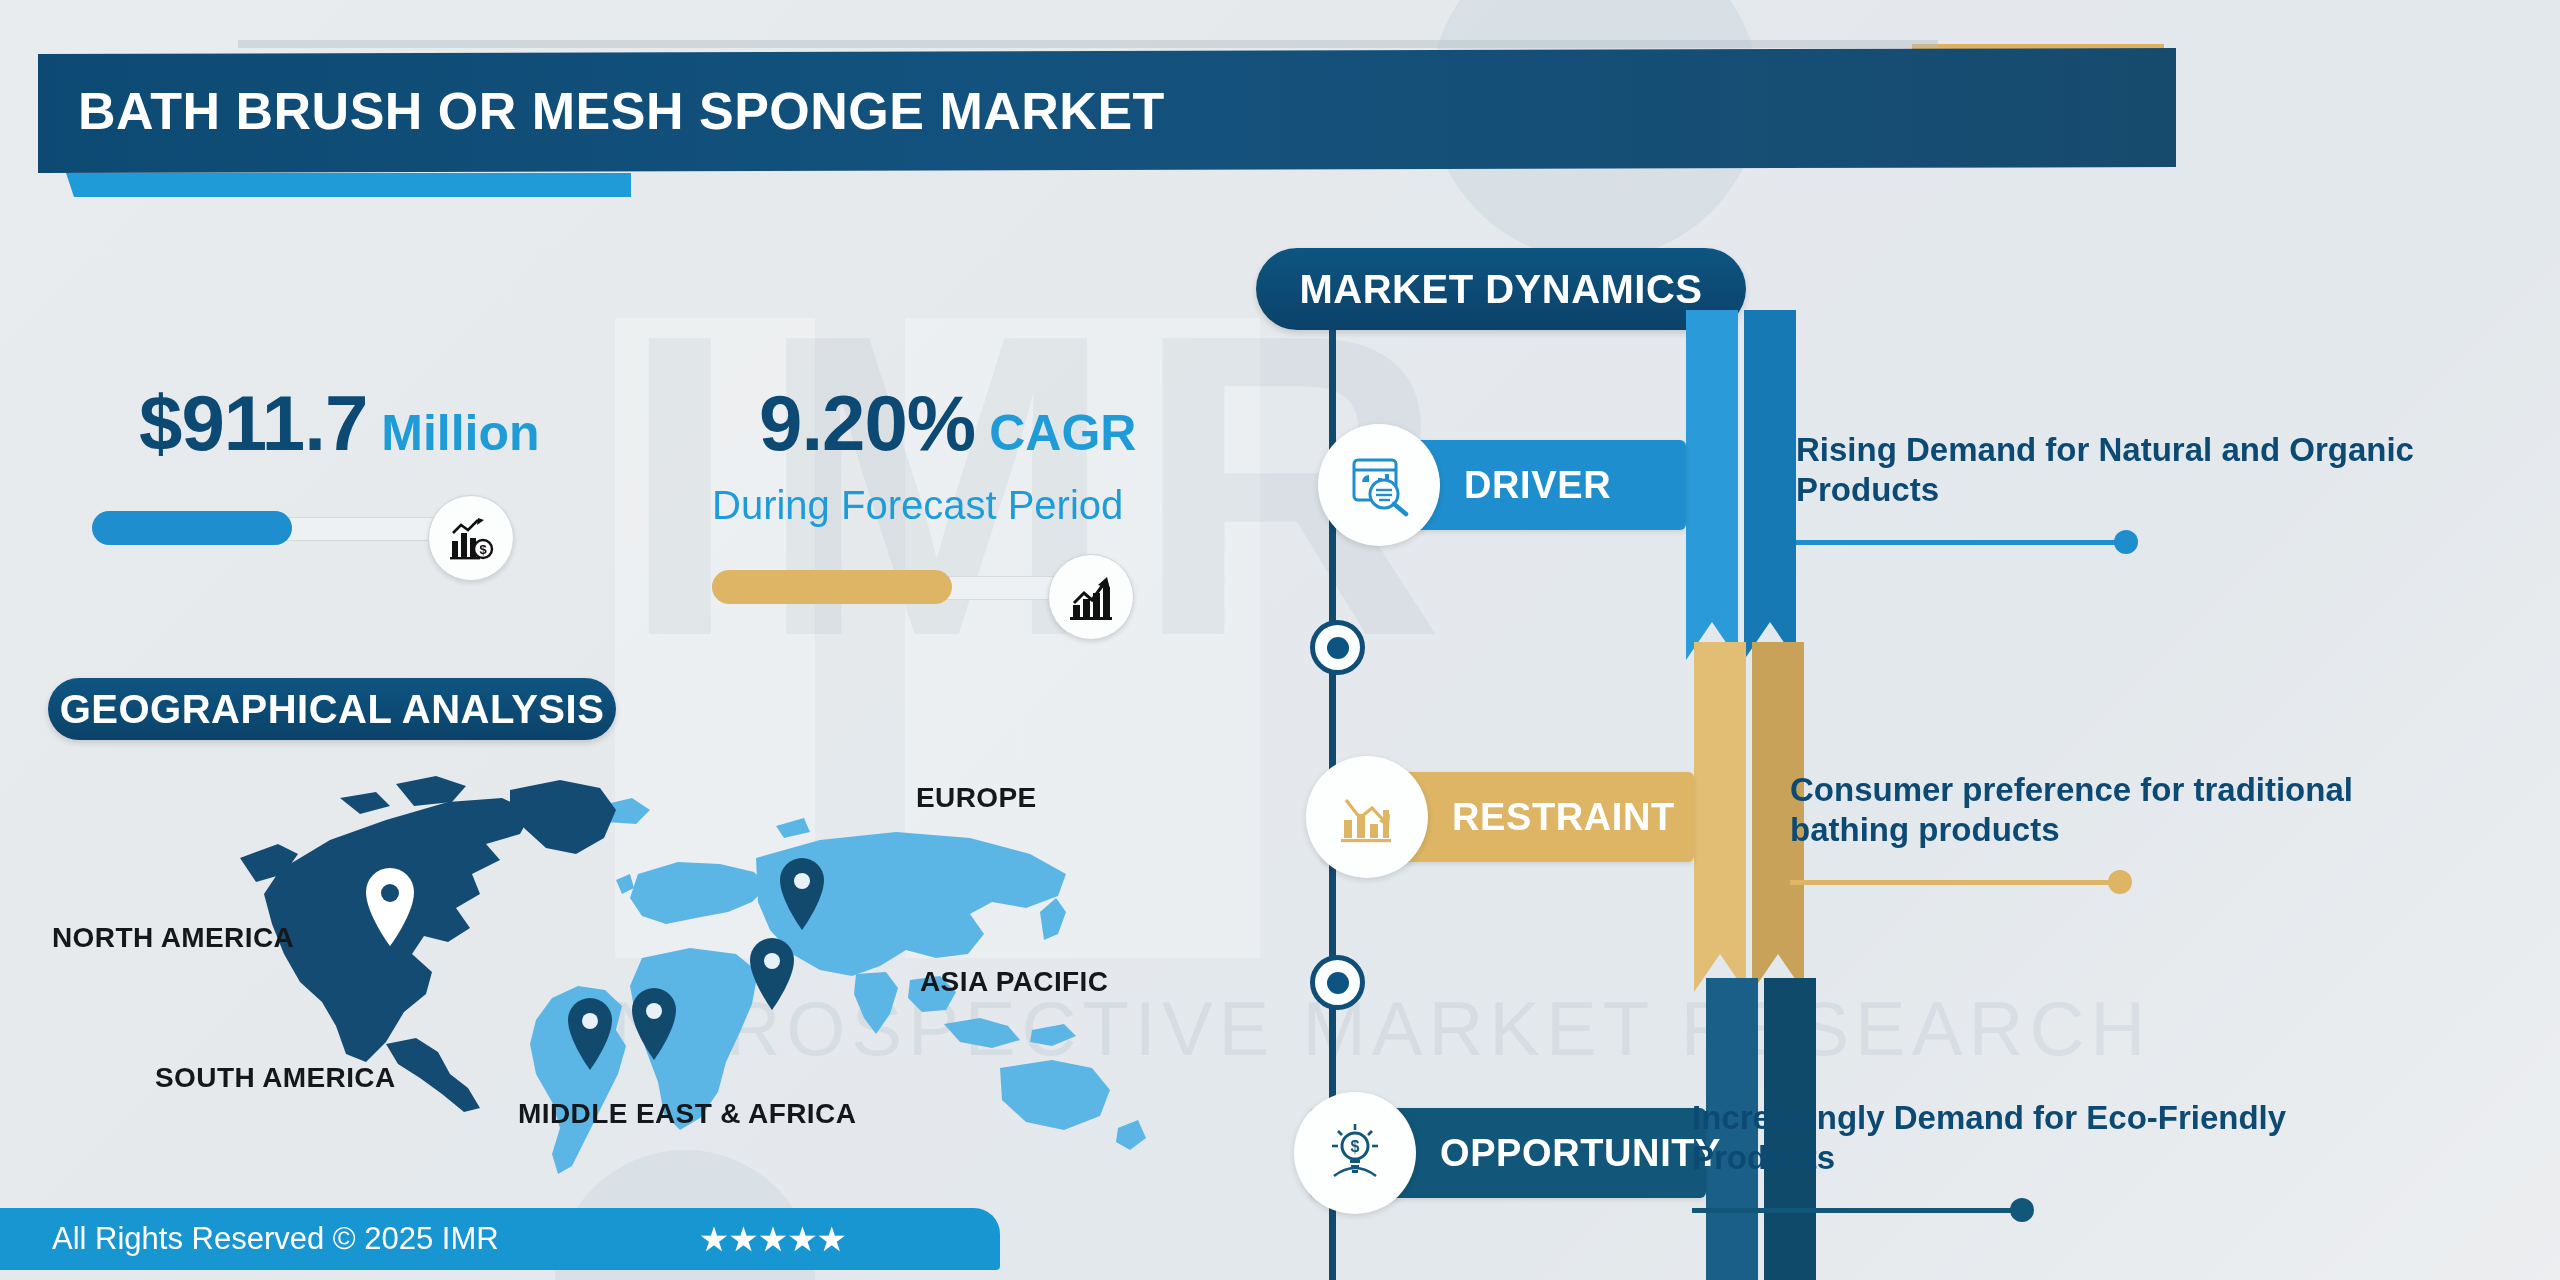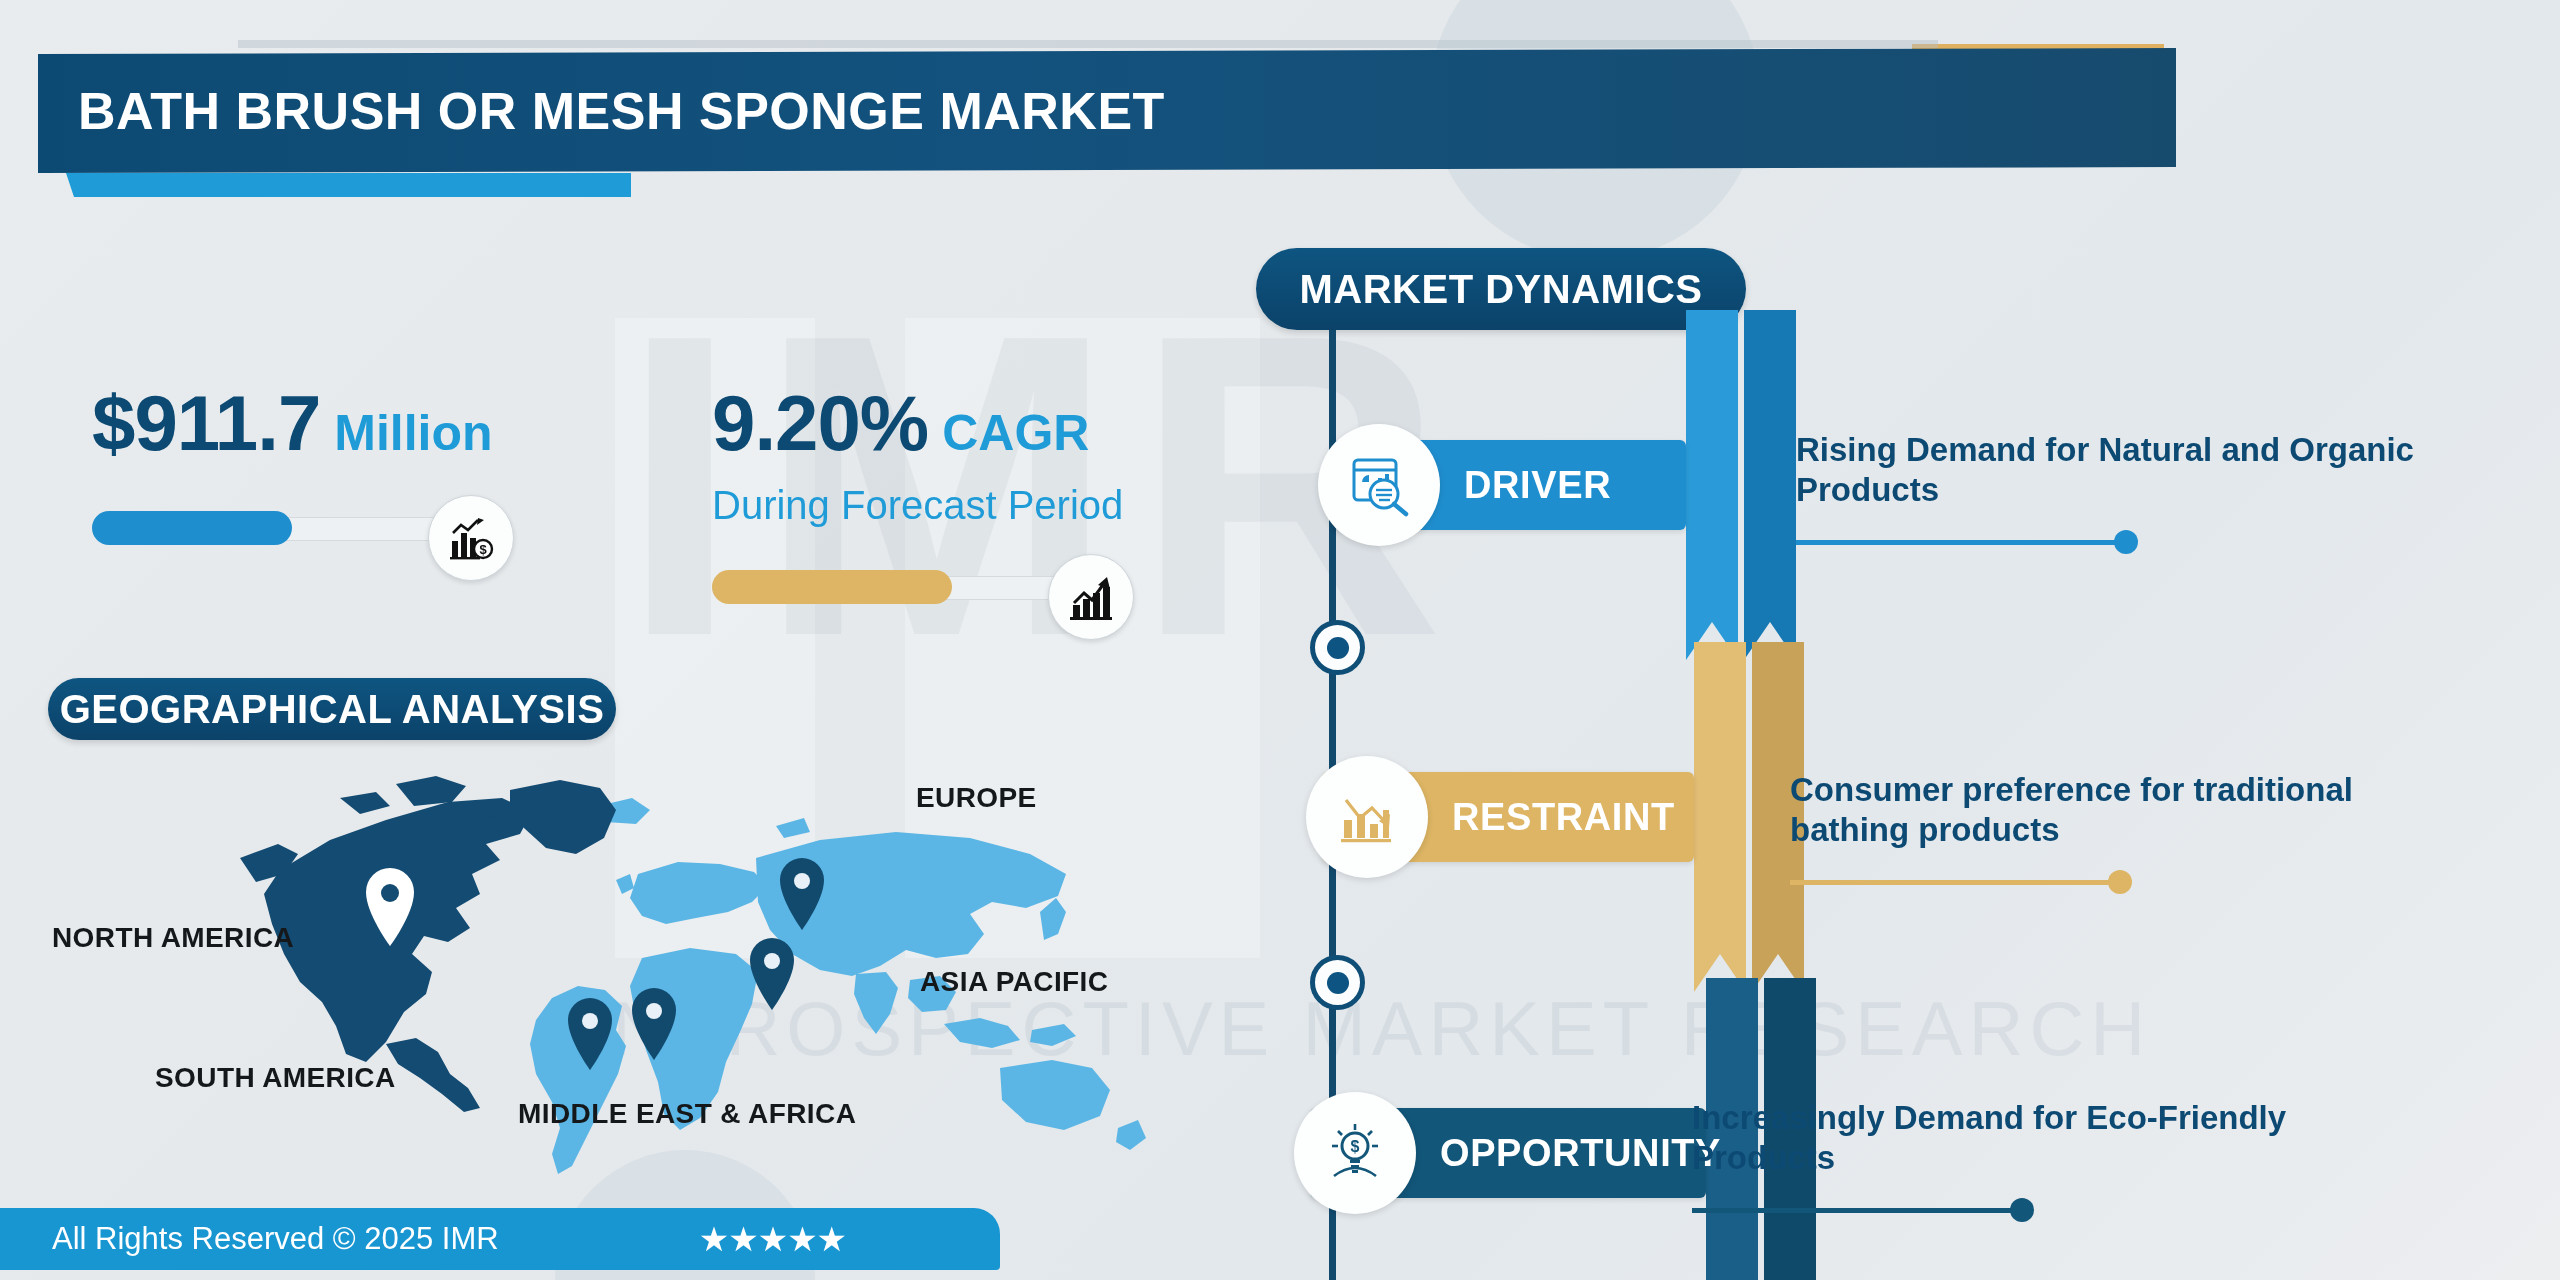--- a/index.html
+++ b/index.html
@@ -59,21 +59,21 @@
     background:linear-gradient(180deg,#0e5581 0%,#0b4269 100%);
     display:flex;align-items:center;justify-content:center;
     color:#fff;font-weight:bold;letter-spacing:.5px;
     box-shadow:0 3px 6px rgba(0,0,0,.14);
   }
   #pill-insight{left:48px;top:248px;width:400px;height:82px;font-size:40px;}
   #pill-geo{left:48px;top:678px;width:568px;height:62px;font-size:40px;}
   #pill-dyn{left:1256px;top:248px;width:490px;height:82px;font-size:40px;}
   
   .kpi{position:absolute;}
-  .kpi-line1{white-space:nowrap;}
+  .kpi-line1{white-space:nowrap;margin-left:47px;}
   .kpi-val{font-size:78px;font-weight:bold;color:#0d4a73;letter-spacing:-1px;}
   .kpi-unit{font-size:50px;font-weight:bold;color:#1f9cd8;margin-left:14px;}
   .kpi-sub{font-size:40px;color:#1f9cd8;margin-top:14px;white-space:nowrap;}
   .bar-wrap{position:relative;margin-top:34px;}
   .bar-track{
     position:absolute;left:0;top:14px;height:22px;border-radius:12px;
     background:#eef1f3;border:1px solid #d4dade;
   }
   .bar-fill{
     position:absolute;left:0;top:8px;height:34px;border-radius:20px;

